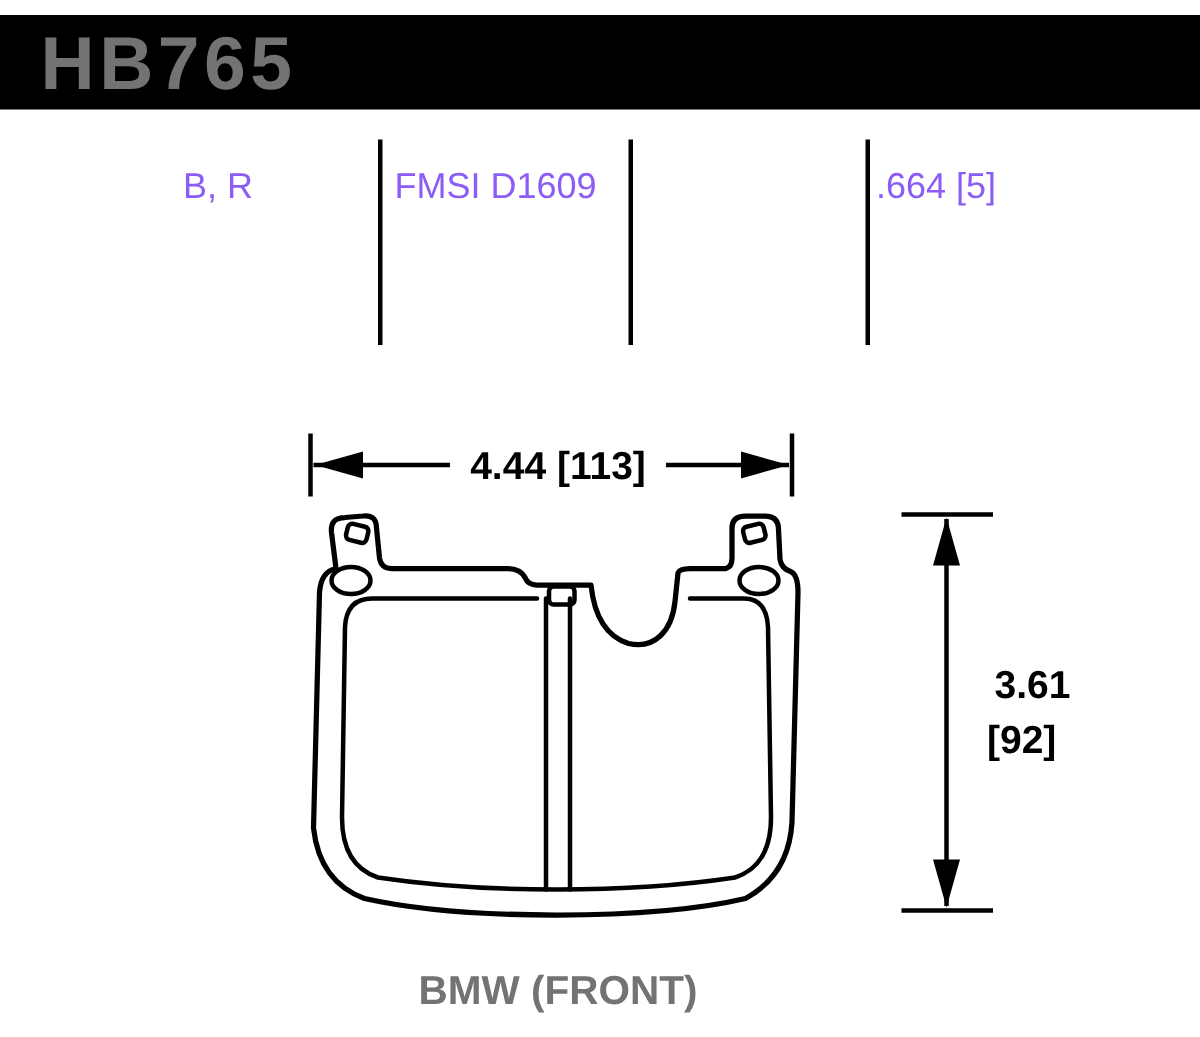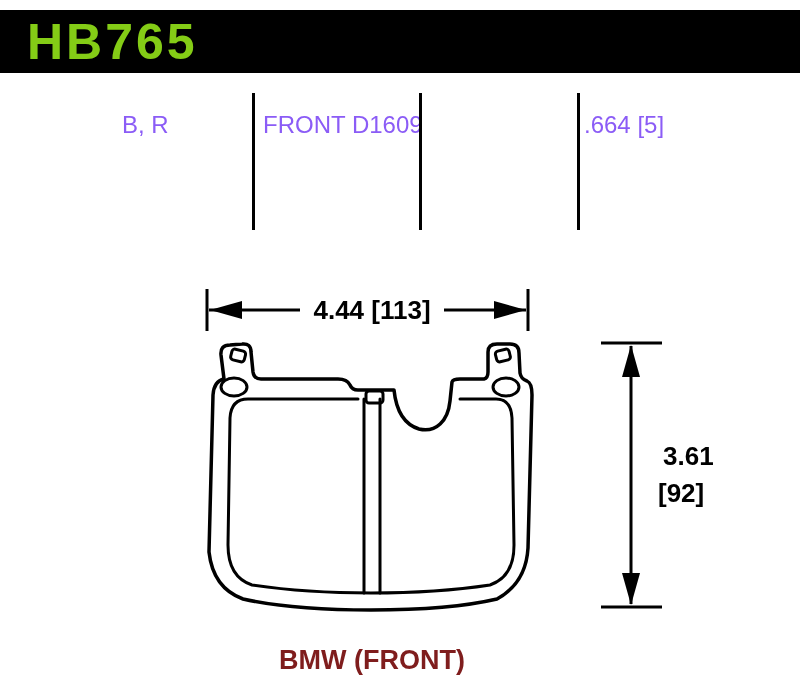--- a/index.html
+++ b/index.html
@@ -13,21 +13,21 @@
   }
   .banner {
     position: absolute;
     top: 10px; left: 0;
     width: 800px; height: 63px;
     background: #000000;
     display: flex;
     align-items: center;
   }
   .banner .pn {
-    color: #84cc16;
+    color: #737373;
     font-size: 50px;
     font-weight: bold;
     letter-spacing: 3px;
     margin-left: 27px;
     white-space: nowrap;
   }
   .spec {
     position: absolute;
     top: 111px;
     font-size: 24px;
@@ -53,36 +53,36 @@
     fill: #000000;
   }
   .caption {
     position: absolute;
     top: 645px;
     left: 172px;
     width: 400px;
     text-align: center;
     font-size: 27px;
     font-weight: bold;
-    color: #7f1d1d;
+    color: #737373;
     white-space: nowrap;
   }
 </style>
 </head>
 <body>
 
 <div class="page">
 
   <div class="banner">
     <span class="pn">HB765</span>
   </div>
 
   <span class="spec" style="left:122px">B, R</span>
   <div class="divider" style="left:252px"></div>
-  <span class="spec" style="left:263px">FRONT D1609</span>
+  <span class="spec" style="left:263px">FMSI D1609</span>
   <div class="divider" style="left:419px"></div>
   <div class="divider" style="left:577px"></div>
   <span class="spec" style="left:584px">.664 [5]</span>
 
   <svg class="drawing" width="800" height="691" viewBox="0 0 800 691">
 
     <g stroke="#000000" stroke-width="3" fill="none">
       <line x1="207" y1="289" x2="207" y2="331"></line>
       <line x1="528" y1="289" x2="528" y2="331"></line>
       <line x1="209" y1="310" x2="526" y2="310"></line>

